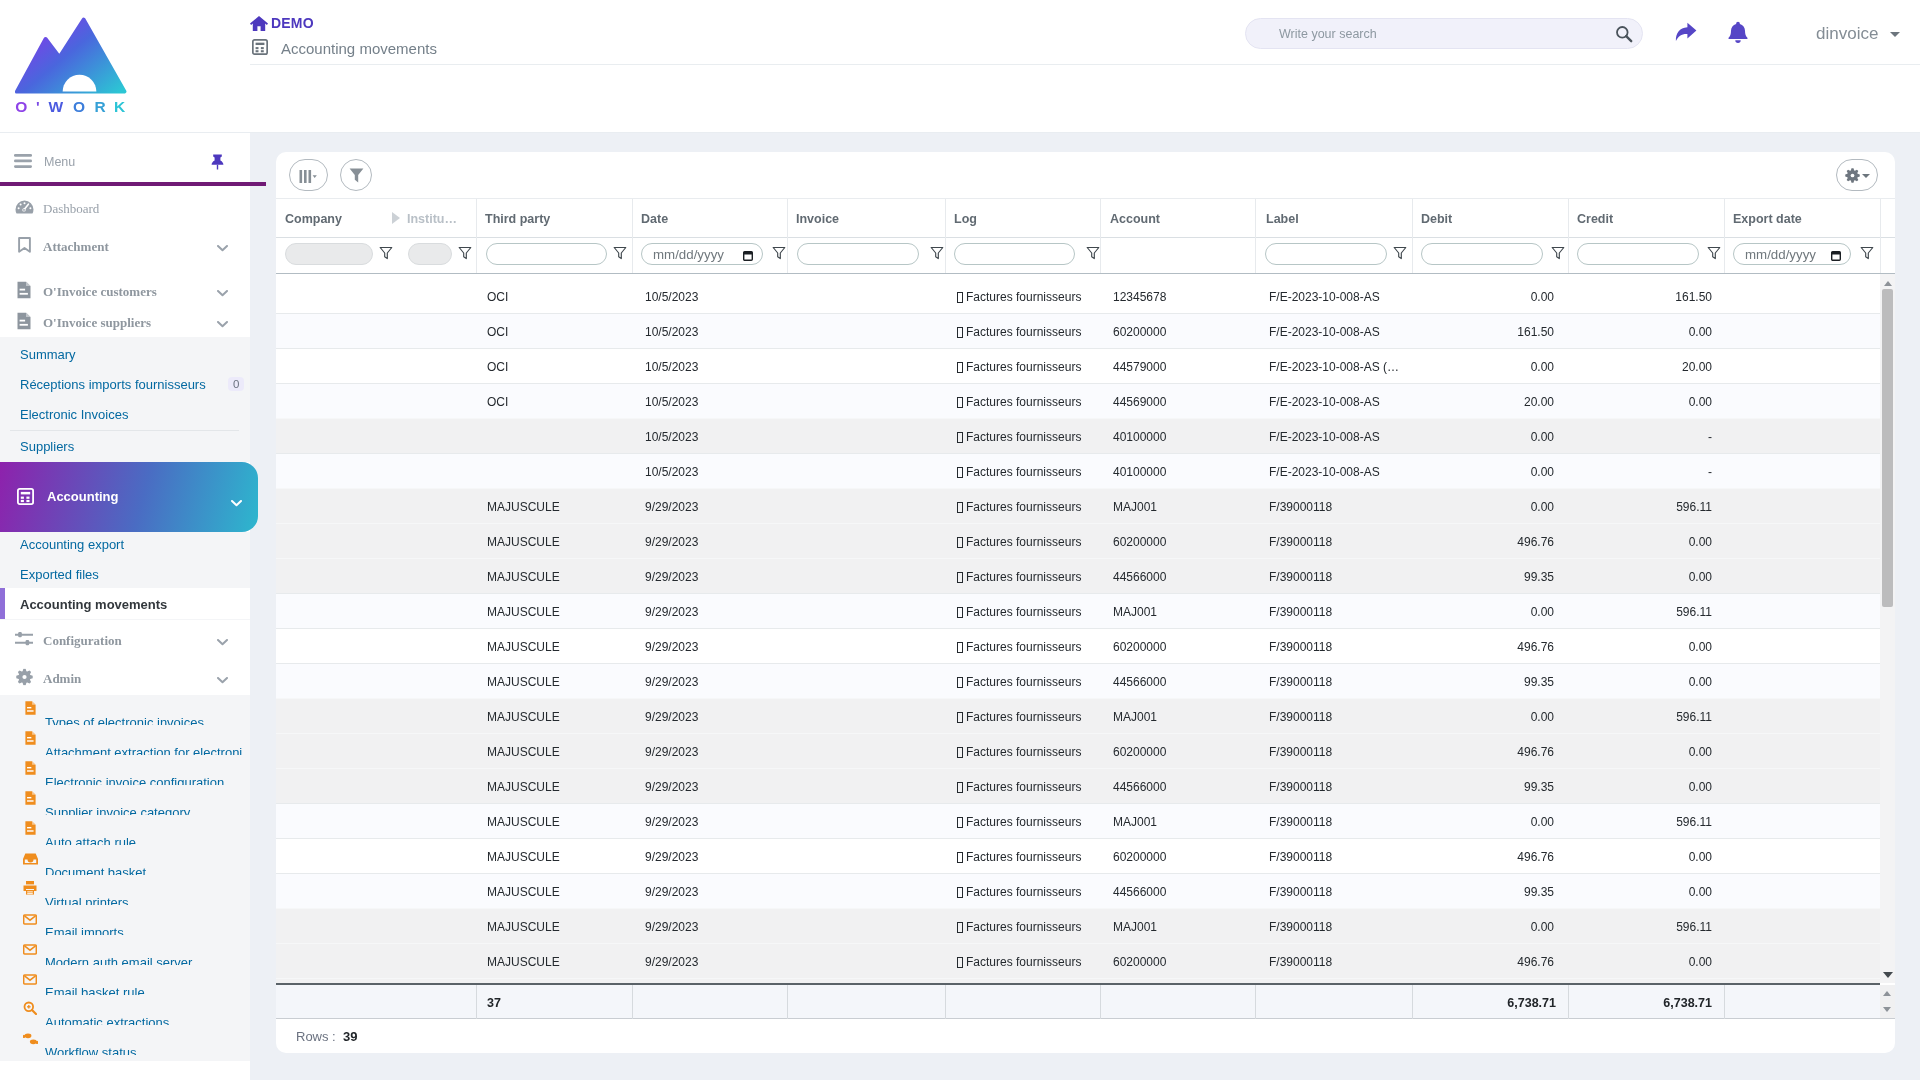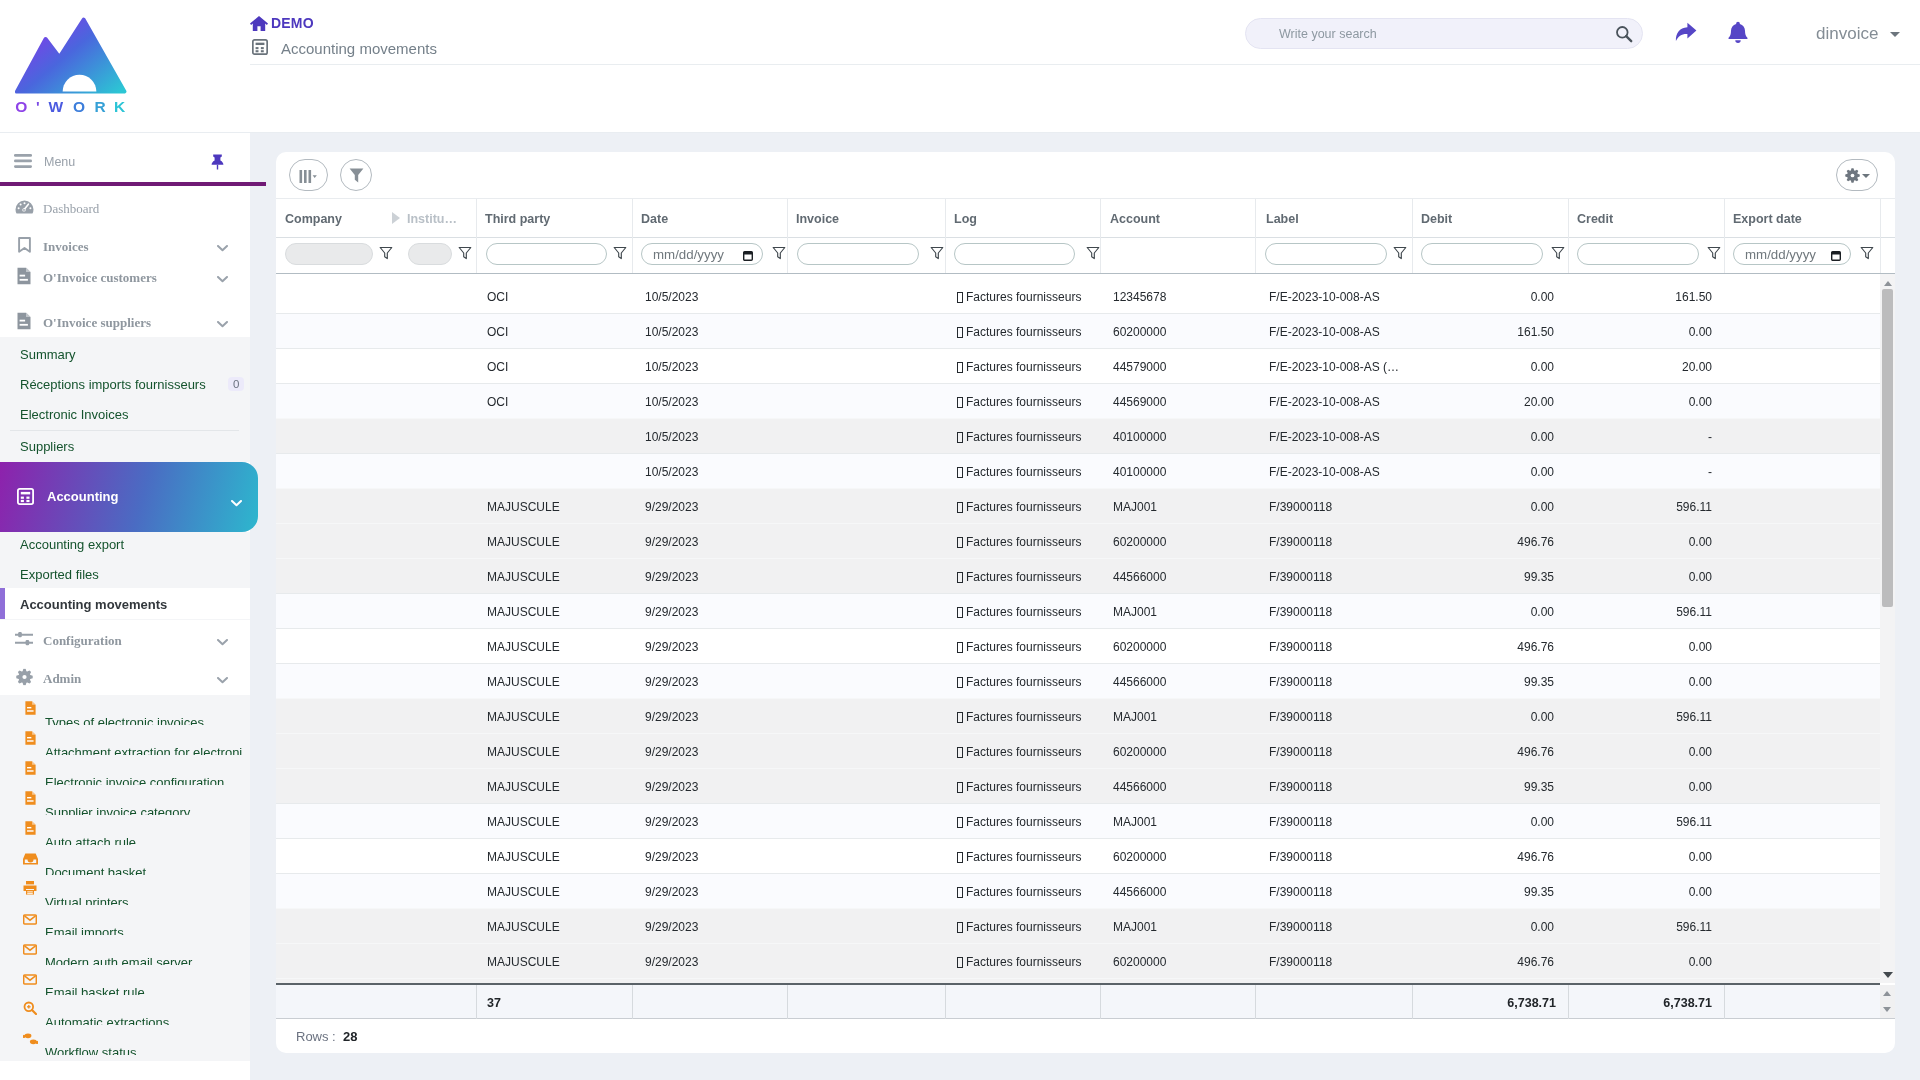--- a/index.html
+++ b/index.html
@@ -22,21 +22,21 @@
 #side { position:absolute; left:0; top:133px; width:250px; height:947px; background:#fff; }
 #menuhead { position:absolute; left:0; top:0; width:266px; height:53px; border-bottom:4px solid #701a75;text-decoration:underline; }
 #menuhead .t { position:absolute; left:44px; top:22px; font-size:12.5px; color:#9aa2ab; }
 .mitem { position:absolute; left:0; width:250px; height:38px;font-family:Liberation Serif, serif; }
 .mitem .ic { position:absolute; left:14px; top:50%; transform:translateY(-50%); width:20px; text-align:center; }
 .mitem .t { position:absolute; left:43px; top:50%; transform:translateY(-50%); font-size:13px; color:#99a1aa; }
 .mitem .t.b { font-weight:bold; color:#8f979f; }
 .mitem .chev { position:absolute; right:22px; top:50%; transform:translateY(-50%); }
 .subbg { position:absolute; left:0; width:250px; background:#f4f5f7; }
 .sitem { position:absolute; left:0; width:250px; height:30px; overflow:hidden; }
-.sitem .t { position:absolute; left:20px; top:50%; transform:translateY(-50%); font-size:13px; color:#14532d; white-space:nowrap; }
+.sitem .t { position:absolute; left:20px; top:50%; transform:translateY(-50%); font-size:13px; color:#0369a1; white-space:nowrap; }
 .sitem2 .t { left:45px;margin-top:12px; }
 .sitem2 .ic { position:absolute; left:22px; top:50%; transform:translateY(-50%); width:16px; text-align:center; }
 #acctgrad { position:absolute; left:0; top:329px; width:258px; height:70px; background:linear-gradient(105deg,#8e21ac 0%,#4a6cc3 55%,#2db7ce 100%); border-radius:0 16px 16px 0; }
 #acctgrad .t { position:absolute; left:47px; top:27px; font-size:13px; font-weight:bold; color:#fff; }
 #selrow { position:absolute; left:0; top:455px; width:250px; height:31px; background:#fff; }
 #selrow .bar { position:absolute; left:0; top:0; width:5px; height:31px; background:#8f6fd8; }
 #selrow .t { position:absolute; left:20px; top:50%; transform:translateY(-50%); font-size:13px; font-weight:bold; color:#32373c; }
 .sdiv { position:absolute; left:10px; width:229px; height:1px; background:#e3e6e9; }
 .badge { position:absolute; left:228px; top:50%; transform:translateY(-50%); background:#eceafa; color:#6b7280; font-size:11.5px; border-radius:4px; padding:1px 5px; }
 
@@ -166,26 +166,26 @@
           <path d="M13.4 4.2 L9.2 9.4" stroke="#fff" stroke-width="1.6" stroke-linecap="round"></path>
           <circle cx="9" cy="9.9" r="1.7" fill="#fff"></circle>
           <circle cx="9" cy="9.9" r="0.9" fill="#98a0a9"></circle>
         </svg></span>
       <span class="t">Dashboard</span>
     </div>
 <div class="mitem" style="top:95px">
       <span class="ic"><svg width="13" height="16" viewBox="0 0 13 16">
           <path d="M1.1 1 H11.9 V14.8 L6.5 11 1.1 14.8 Z" fill="none" stroke="#98a0a9" stroke-width="1.9" stroke-linejoin="round"></path>
         </svg></span>
-      <span class="t b">Invoices</span>
+      <span class="t b">Attachment</span>
       <span class="chev"><svg width="11" height="7" viewBox="0 0 11 7">
           <path d="M1 1 L5.5 5.3 10 1" fill="none" stroke="#9aa2ab" stroke-width="2" stroke-linecap="round" stroke-linejoin="round"></path>
         </svg></span>
     </div>
-<div class="mitem" style="top:126px">
+<div class="mitem" style="top:140px">
       <span class="ic"><svg width="14" height="17" viewBox="0 0 14 17">
           <path d="M0.5 0 H9 L13.5 4.5 V17 H0.5 Z" fill="#8d959e"></path>
           <path d="M9 0 L13.5 4.5 H9 Z" fill="#fff" opacity="0.45"></path>
           <rect x="2.6" y="7.2" width="5.5" height="1.8" fill="#fff"></rect>
           <rect x="2.6" y="11.4" width="8.3" height="1.8" fill="#fff"></rect>
         </svg></span>
       <span class="t b">O'Invoice customers</span>
       <span class="chev"><svg width="11" height="7" viewBox="0 0 11 7">
           <path d="M1 1 L5.5 5.3 10 1" fill="none" stroke="#9aa2ab" stroke-width="2" stroke-linecap="round" stroke-linejoin="round"></path>
         </svg></span>
@@ -755,21 +755,21 @@
 <div class="tsep" style="left:979px"></div>
 <div class="tsep" style="left:1136px"></div>
 <div class="tsep" style="left:1292px"></div>
 <div class="tsep" style="left:1448px"></div>
 <div style="position:absolute;left:211px;top:11px">37</div>
 <div style="position:absolute;left:1136px;top:11px;width:144px;text-align:right">6,738.71</div>
 <div style="position:absolute;left:1292px;top:11px;width:144px;text-align:right">6,738.71</div>
 </div>
   <div id="rowsbar">
     <span class="lab">Rows :</span>
-      <span class="val">28</span>
+      <span class="val">39</span>
   </div>
   <div id="sbar">
       <div class="tri-up" style="position:absolute;left:3.5px;top:7px;border-left-width:4px;border-right-width:4px;border-bottom-width:5px"></div>
       <div id="sthumb"></div>
       <div class="tri-dn" style="position:absolute;left:2.5px;top:698px;border-top-color:#43494e"></div>
     </div>
   <div id="spin">
       <div class="tri-up" style="position:absolute;left:2.5px;top:6px;border-bottom-width:5px;border-left-width:4.5px;border-right-width:4.5px"></div>
       <div class="tri-dn" style="position:absolute;left:2.5px;top:22px;border-top-width:5px;border-left-width:4.5px;border-right-width:4.5px"></div>
     </div>

